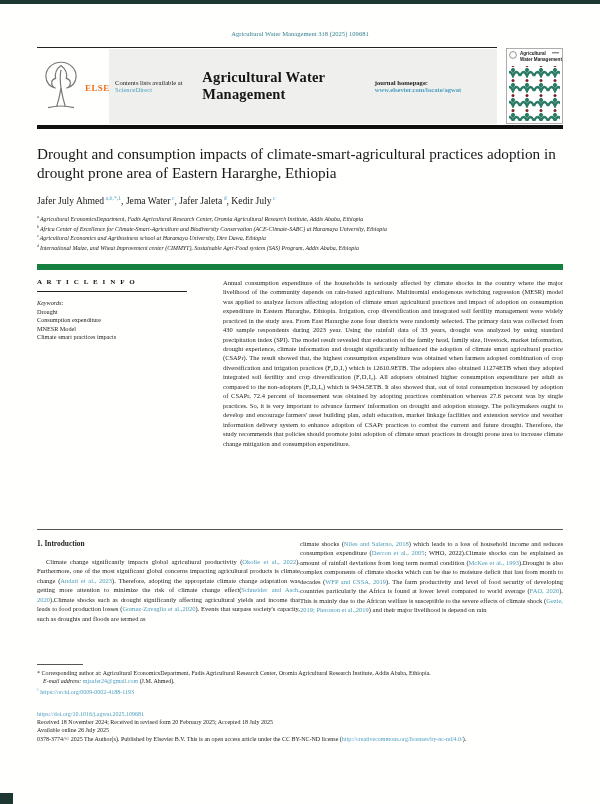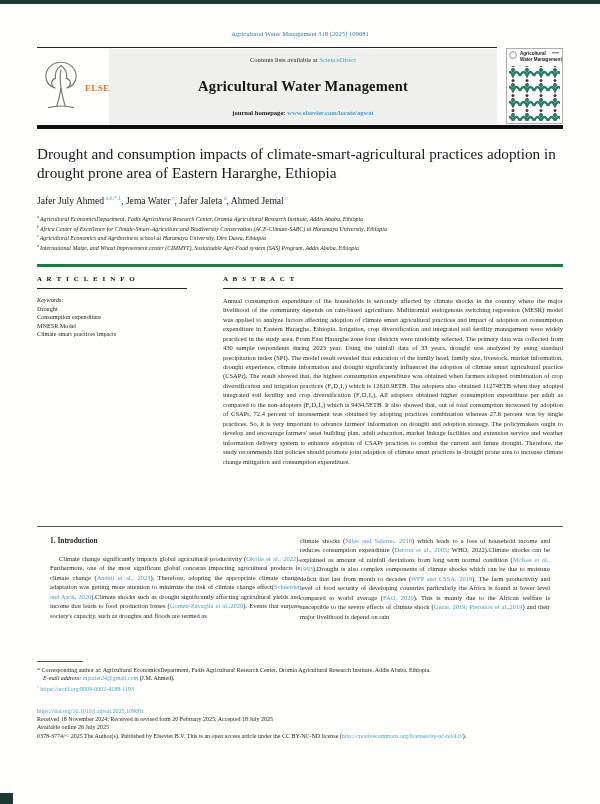--- a/index.html
+++ b/index.html
@@ -7,50 +7,50 @@
         font-family:"Liberation Serif",serif;color:#1c1c1c;}
   .topbar{position:absolute;top:0;left:0;width:600px;height:4px;background:#1d3833;}
   .corner-square{position:absolute;left:0;bottom:0;width:13px;height:11px;background:#1d3833;}
 
   .top-citation{margin:30px 37px 0;text-align:center;font-size:6.6px;color:#35808f;}
 
   .header-row{margin:10px 37px 0;display:flex;height:77px;}
   .header-main{flex:1;display:flex;border-top:1.4px solid #222;}
   .elsevier{width:72px;display:flex;flex-direction:row;align-items:center;justify-content:flex-start;padding-top:3px;}
   .elsevier-word{font-size:9px;font-weight:bold;color:#e9711c;letter-spacing:.4px;margin-top:1px;}
-  .header-box{flex:1;background:#efefed;margin-top:1px;display:flex;flex-direction:column;
+  .header-box{flex:1;background:#efefed;margin-top:1px;display:flex;flex-direction:row;
               align-items:center;justify-content:space-between;padding:7px 6px 8px;}
   .contents-line{font-size:6.6px;color:#222;}
   .journal-title{font-size:14.5px;font-weight:bold;color:#151515;letter-spacing:.2px;}
   .homepage-line{font-size:6.6px;font-weight:bold;color:#222;}
   .link{color:#4d9fc0;}
   .cover{width:57px;margin-left:9px;margin-top:1px;}
 
   .thick-rule{margin:1px 37px 0;height:3.6px;background:#101010;}
 
   .title{margin:15px 37px 0;font-size:15.2px;line-height:19px;color:#181818;font-weight:500;}
   .authors{margin:13px 37px 0;font-size:9.6px;color:#181818;}
   .seg-sup{vertical-align:super;font-size:.6em;color:#4d9fc0;}
   .seg-cite{color:#4a9ab5;}
   .seg-link{color:#4d9fc0;}
   .seg-italic{font-style:italic;}
   .affils{margin:8px 37px 0;font-size:5.9px;line-height:7.8px;font-style:italic;color:#222;}
   .affil-sup{vertical-align:super;font-size:.65em;margin-right:1px;}
 
-  .info-row{margin:11px 37px 0;border-top:3px solid #15803d;display:flex;padding-top:8px;height:251px;overflow:hidden;}
+  .info-row{margin:11px 37px 0;border-top:6px solid #15803d;display:flex;padding-top:8px;height:251px;overflow:hidden;}
   .col-info{width:150px;flex:none;}
   .col-abstract{flex:1;margin-left:36px;}
   .sec-head{font-size:7px;font-weight:bold;letter-spacing:1.6px;color:#111;
             border-bottom:1.2px solid #222;padding-bottom:5px;margin-bottom:7px;}
   .kw-label{font-size:6.2px;font-style:italic;margin-bottom:2px;}
   .kw-item{font-size:6.2px;line-height:8.4px;}
   .abstract-text{font-size:6.5px;line-height:9.45px;text-align:justify;color:#1c1c1c;}
 
   .mid-rule{margin:0 37px;border-top:1px solid #555;}
-  .body-cols{margin:9px 50px 0;display:flex;height:118px;overflow:hidden;}
+  .body-cols{margin:9px 37px 0;display:flex;height:118px;overflow:hidden;}
   .body-col{flex:1;}
   .h2{font-size:7.4px;font-weight:bold;margin:0 0 9px;}
   .para{font-size:6.5px;line-height:9.5px;text-align:justify;margin:0;}
   .indent{text-indent:9px;}
 
   .footnotes{margin:7px 37px 0;font-size:6px;line-height:8.6px;color:#222;}
   .fn-rule{width:46px;border-top:1px solid #555;margin-bottom:4px;}
   .fn-email{padding-left:6px;}
   .bottom-block{margin:13px 37px 0;font-size:6px;line-height:8.3px;color:#222;}
 </style>
@@ -103,40 +103,39 @@
         <text x="14" y="13" font-size="4.6" font-weight="bold" fill="#1c1c1c" font-family="Liberation Sans, sans-serif">Water Management</text>
         <rect x="3" y="18" width="51" height="55" fill="url(#cpat)"></rect>
       </svg>
     </div>
   </div>
 
   <div class="thick-rule"></div>
 
   <div class="title">Drought and consumption impacts of climate-smart-agricultural practices adoption in drought prone area of Eastern Hararghe, Ethiopia</div>
 
-  <div class="authors"><span>Jafer July Ahmed</span><span class="seg-sup"> a,b,*,1</span><span>, Jema Water</span><span class="seg-sup"> c</span><span>, Jafer Jaleta</span><span class="seg-sup"> d</span><span>, Ahmed Jemal</span><span class="seg-sup"> c</span></div>
+  <div class="authors"><span>Jafer July Ahmed</span><span class="seg-sup"> a,b,*,1</span><span>, Jema Water</span><span class="seg-sup"> c</span><span>, Jafer Jaleta</span><span class="seg-sup"> d</span><span>, Kedir July</span><span class="seg-sup"> c</span></div>
 
   <div class="affils">
     <div><span class="affil-sup">a</span><span>Agricultural EconomicsDepartment, Fadis Agricultural Research Center, Oromia Agricultural Research Institute, Addis Ababa, Ethiopia</span></div>
     <div><span class="affil-sup">b</span><span>Africa Center of Excellence for Climate-Smart-Agriculture and Biodiversity Conservation (ACE-Climate-SABC) at Haramaya University, Ethiopia</span></div>
     <div><span class="affil-sup">c</span><span>Agricultural Economics and Agribusiness school at Haramaya University, Dire Dawa, Ethiopia</span></div>
     <div><span class="affil-sup">d</span><span>International Maize, and Wheat Improvement center (CIMMYT), Sustainable Agri-Food system (SAS) Program, Addis Ababa, Ethiopia</span></div>
   </div>
 
   <div class="info-row">
     <div class="col-info">
       <div class="sec-head">A R T I C L E  I N F O</div>
       <div class="kw-label">Keywords:</div>
       <div class="kw-item">Drought</div>
       <div class="kw-item">Consumption expenditure</div>
       <div class="kw-item">MNESR Model</div>
       <div class="kw-item">Climate smart practices impacts</div>
     </div>
     <div class="col-abstract">
-      <div class="sec-head">A B S T R A C T</div>
       <div class="abstract-text">Annual consumption expenditure of the households is seriously affected by climate shocks in the country where the major livelihood of the community depends on rain-based agriculture. Multinomial endogenous switching regression (MESR) model was applied to analyze factors affecting adoption of climate smart agricultural practices and impact of adoption on consumption expenditure in Eastern Hararghe, Ethiopia. Irrigation, crop diversification and integrated soil fertility management were widely practiced in the study area. From East Hararghe zone four districts were randomly selected. The primary data was collected from 430 sample respondents during 2023 year. Using the rainfall data of 33 years, drought was analyzed by using standard precipitation index (SPI). The model result revealed that education of the family head, family size, livestock, market information, drought experience, climate information and drought significantly influenced the adoption of climate smart agricultural practice (CSAPr). The result showed that, the highest consumption expenditure was obtained when farmers adopted combination of crop diversification and irrigation practices (F₀D₁I₁) which is 12610.9ETB. The adopters also obtained 11274ETB when they adopted integrated soil fertility and crop diversification (F₁D₁I₀). All adopters obtained higher consumption expenditure per adult as compared to the non-adopters (F₀D₀I₀) which is 9434.5ETB. It also showed that, out of total consumption increased by adoption of CSAPr, 72.4 percent of incensement was obtained by adopting practices combination whereas 27.6 percent was by single practices. So, it is very important to advance farmers' information on drought and adoption strategy. The policymakers ought to develop and encourage farmers' asset building plan, adult education, market linkage facilities and extension service and weather information delivery system to enhance adoption of CSAPr practices to combat the current and future drought. Therefore, the study recommends that policies should promote joint adoption of climate smart practices in drought prone area to increase climate change mitigation and consumption expenditure.</div>
     </div>
   </div>
 
   <div class="mid-rule"></div>
 
   <div class="body-cols">
     <div class="body-col">
       <div class="h2">1. Introduction</div>
       <p class="para indent"><span>Climate change significantly impacts global agricultural productivity (</span><span class="seg-cite">Okolie et al., 2022</span><span>). Furthermore, one of the most significant global concerns impacting agricultural products is climate change (</span><span class="seg-cite">Andati et al., 2023</span><span>). Therefore, adopting the appropriate climate change adaptation was getting more attention to minimize the risk of climate change effect(</span><span class="seg-cite">Schneider and Asch, 2020</span><span>).Climate shocks such as drought significantly affecting agricultural yields and income that leads to food production losses (</span><span class="seg-cite">Gomez-Zavaglia et al.,2020</span><span>). Events that surpass society's capacity, such as droughts and floods are termed as</span></p>

